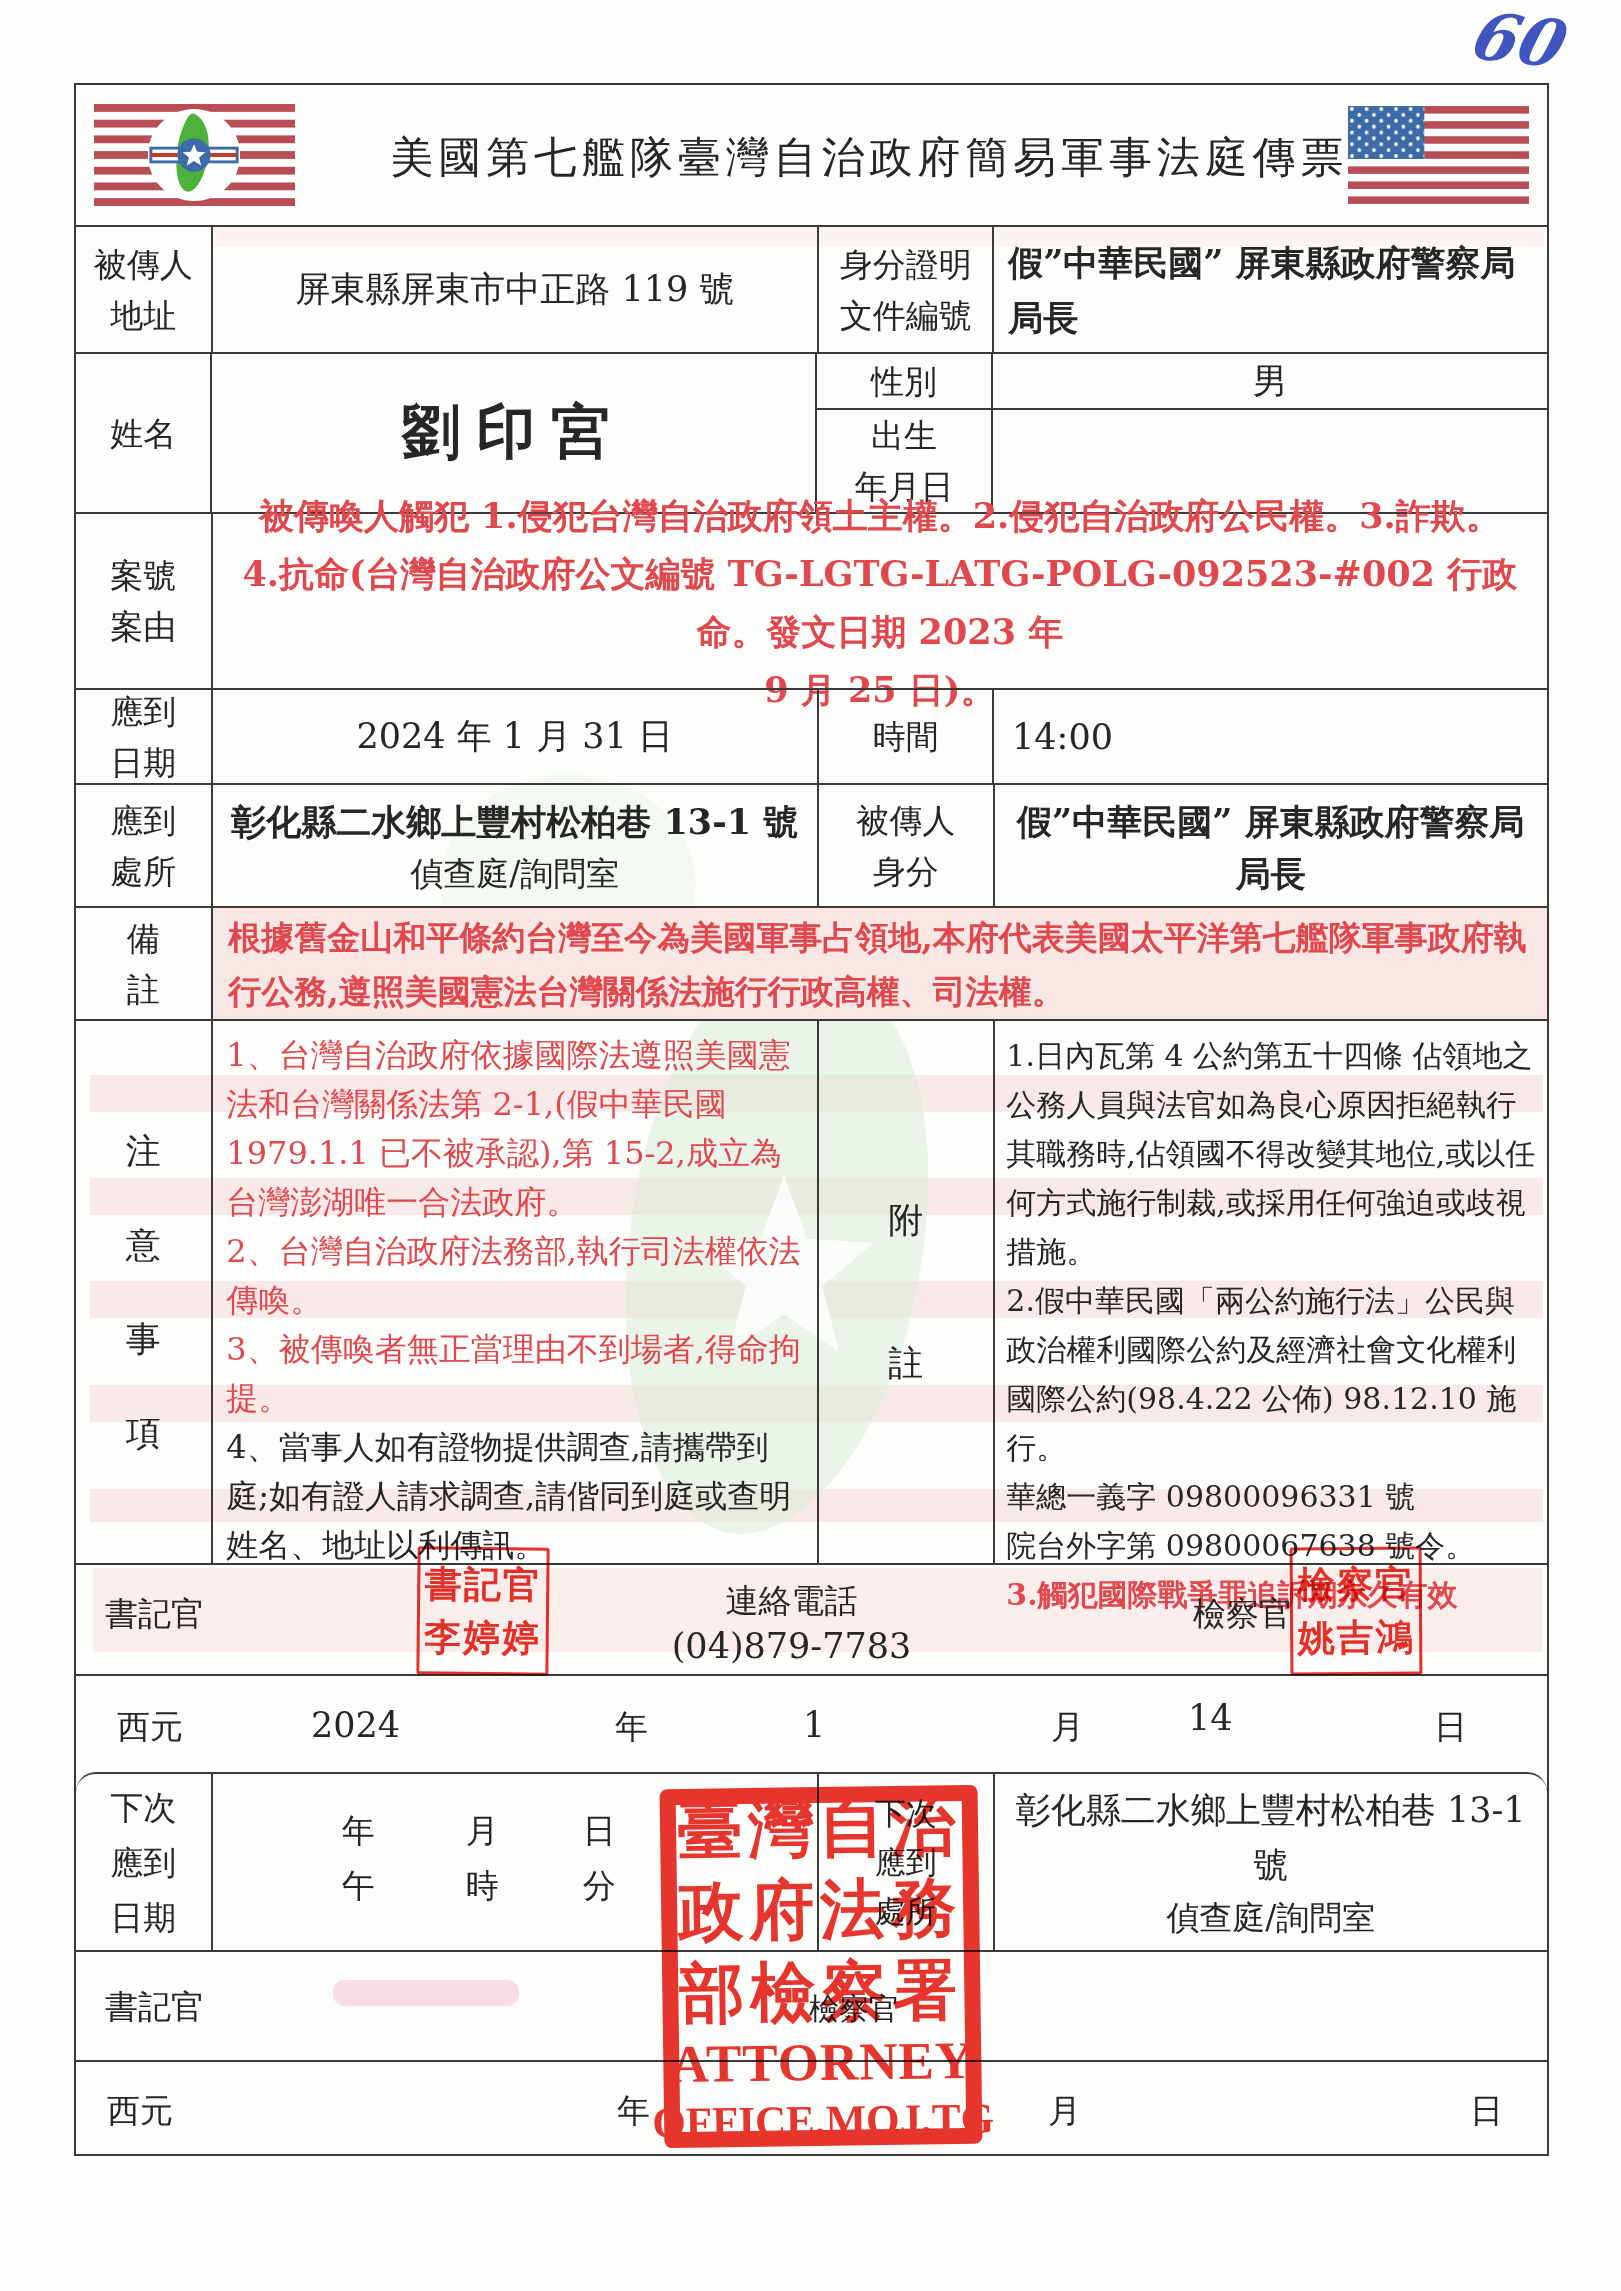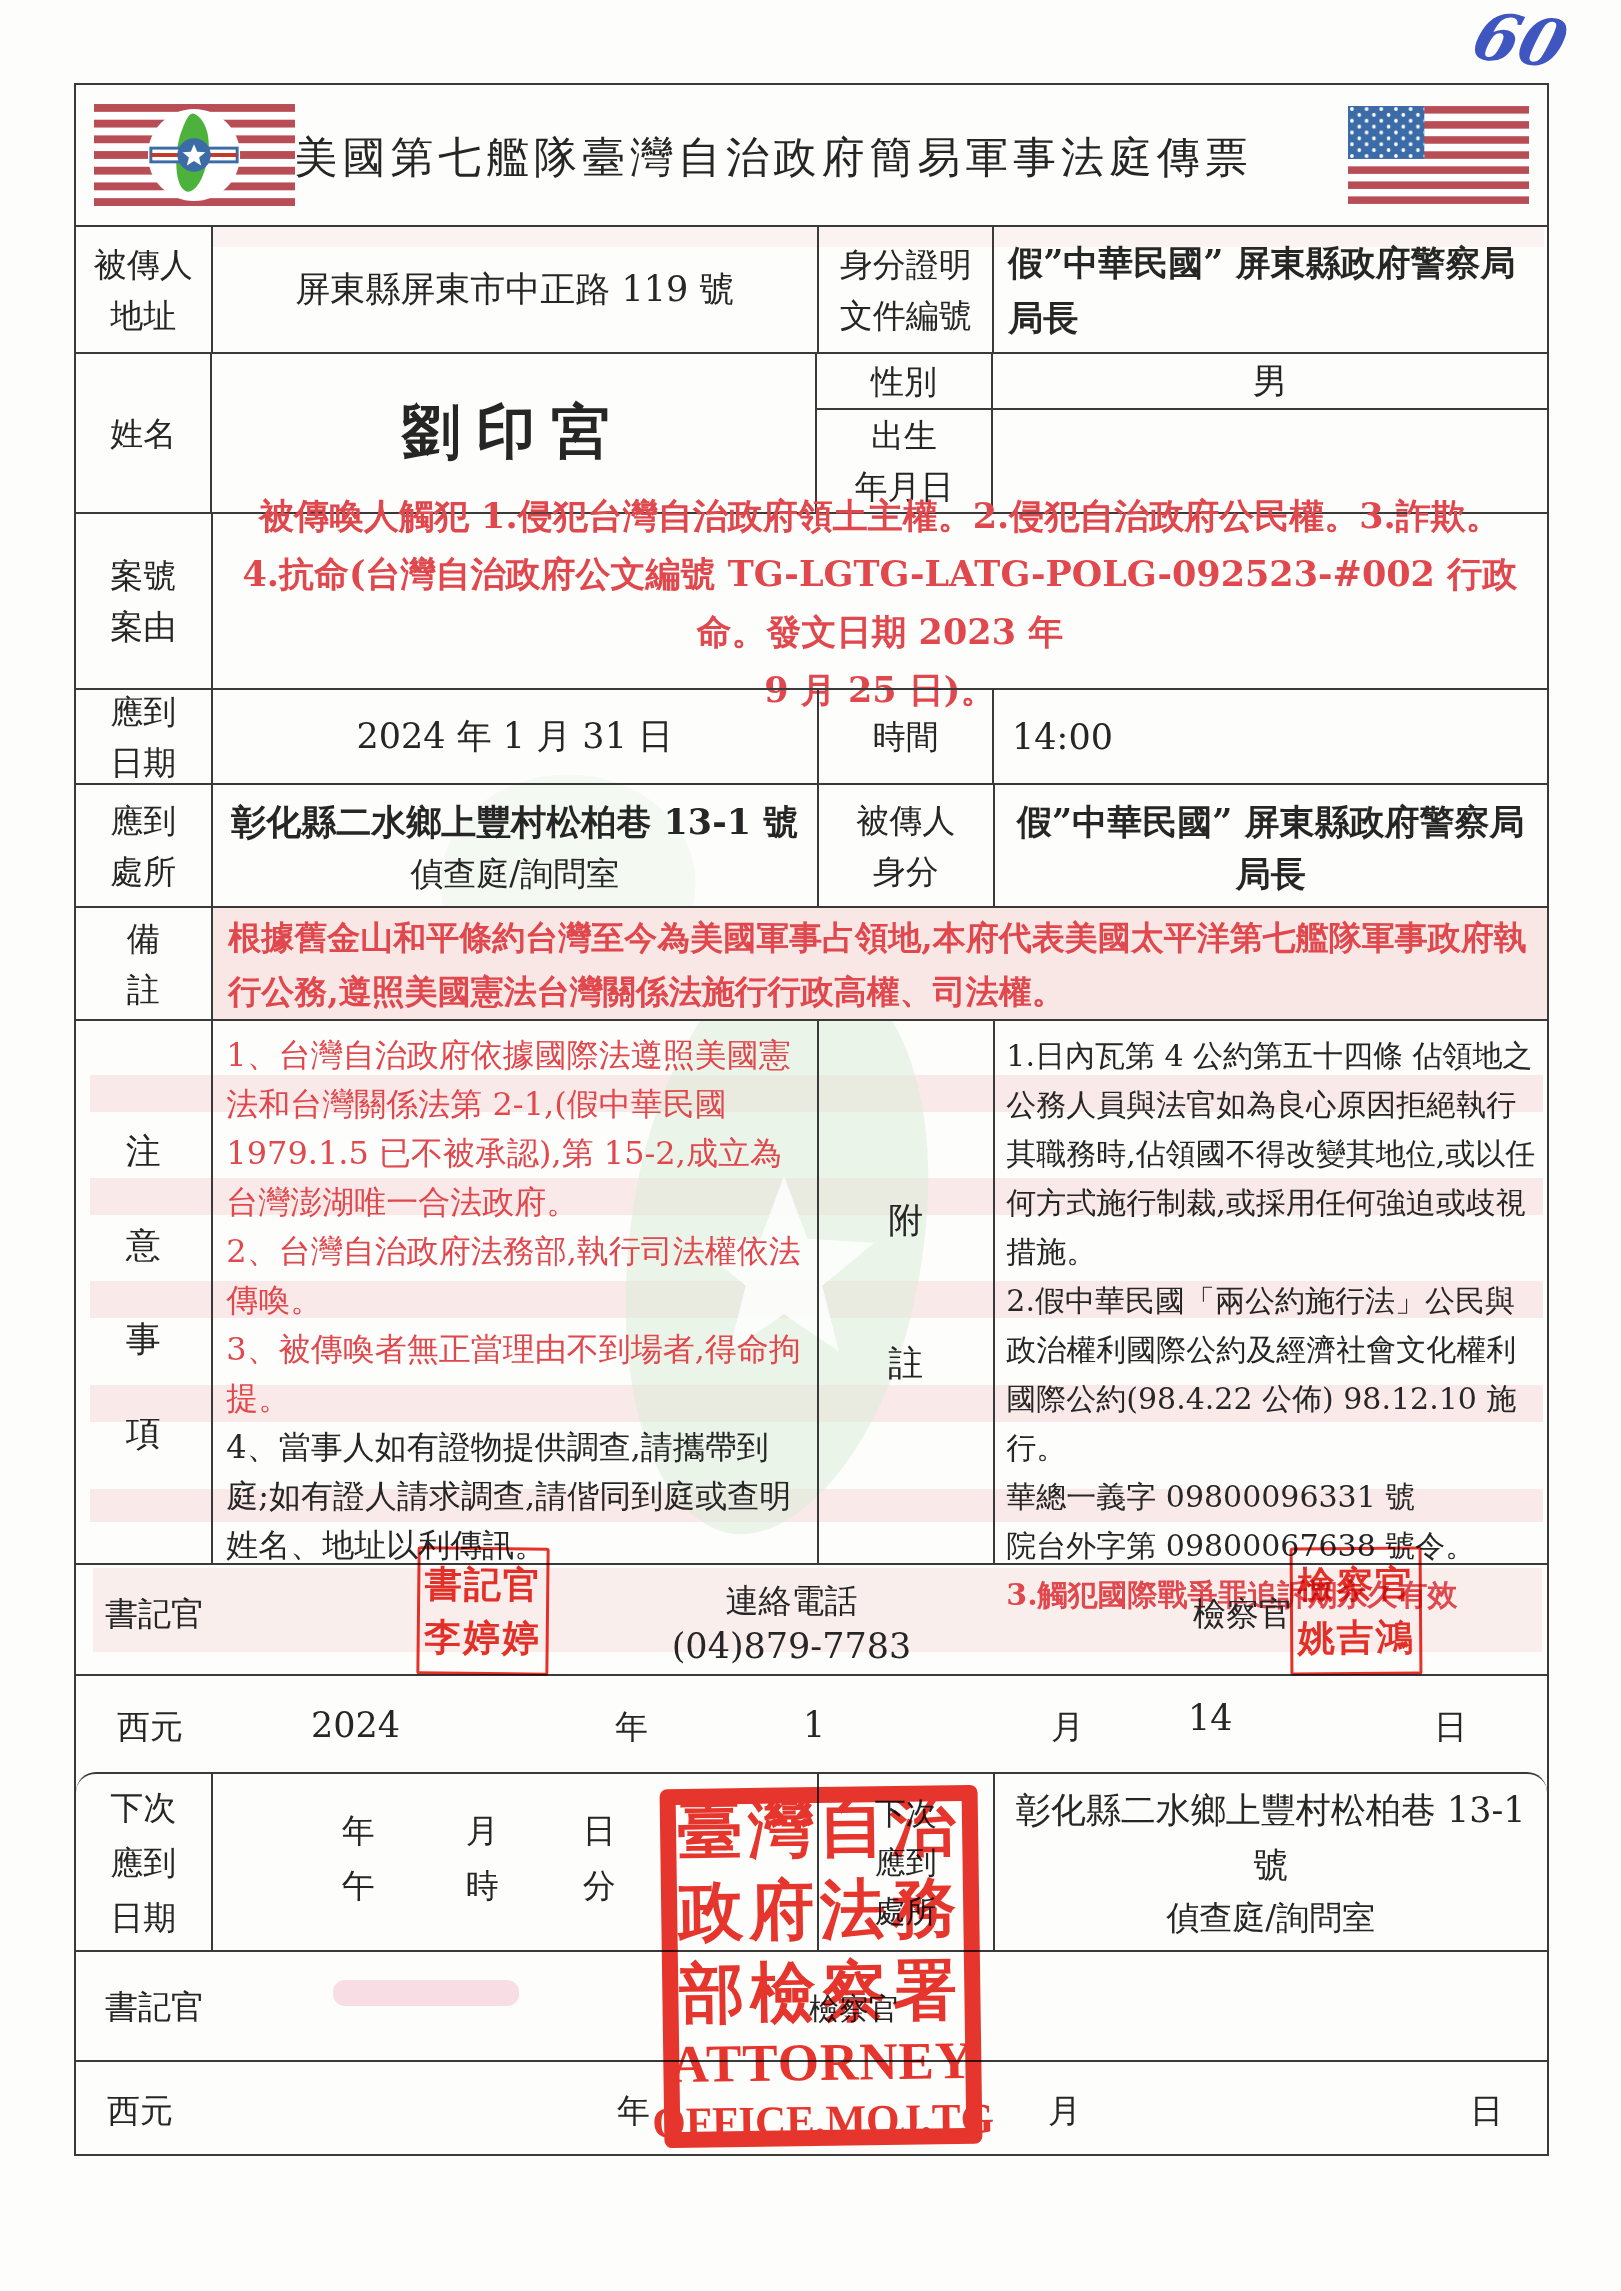--- a/index.html
+++ b/index.html
@@ -28,21 +28,21 @@
   .merged{width:1338px;}
   .lab{
     display:flex; align-items:center; justify-content:center; text-align:center;
     font-size:33px; line-height:51px; white-space:pre-line;
   }
   .center{display:flex; align-items:center; justify-content:center; text-align:center;}
   .preline{white-space:pre-line;}
   .red{color:#e0484d;} .bold{font-weight:700;}
   
   .r-header{height:140px; align-items:center; padding:0 17.6px;}
-  .titles{flex:1; text-align:left;}
+  .titles{flex:1; text-align:right;}
   .title-zh{font-size:43px; letter-spacing:4.9px; margin-top:5.9px;}
   .title-en{font-size:30px; font-family:"Liberation Sans",sans-serif; font-weight:700; margin-top:9.8px;}
   
   .r-address{height:127px;}
   .addr-val{font-size:35px;}
   .idval{font-size:35px; font-weight:700; line-height:55px; padding:7.8px 0 0 13.7px; white-space:pre-line;}
   .r-name{height:160px;}
   .name-val{font-size:59px; font-weight:700; letter-spacing:15.7px;}
   .nright{width:730px; display:flex; flex-direction:column;}
   .nsub{display:flex; box-sizing:border-box;}
@@ -233,21 +233,21 @@
 註</div>
       <div class="c merged remarks-val red">根據舊金山和平條約台灣至今為美國軍事占領地,本府代表美國太平洋第七艦隊軍事政府執行公務,遵照美國憲法台灣關係法施行行政高權、司法權。</div>
     </div>
 
     <div class="row r-attn">
       <div class="c c1 br lab attn-label">注
 意
 事
 項</div>
       <div class="c c2 br attn-body">
-        <div class="red">1、台灣自治政府依據國際法遵照美國憲法和台灣關係法第 2-1,(假中華民國 1979.1.5 已不被承認),第 15-2,成立為台灣澎湖唯一合法政府。</div>
+        <div class="red">1、台灣自治政府依據國際法遵照美國憲法和台灣關係法第 2-1,(假中華民國 1979.1.1 已不被承認),第 15-2,成立為台灣澎湖唯一合法政府。</div>
         <div class="red">2、台灣自治政府法務部,執行司法權依法傳喚。</div>
         <div class="red">3、被傳喚者無正當理由不到場者,得命拘提。</div>
         <div>4、當事人如有證物提供調查,請攜帶到庭;如有證人請求調查,請偕同到庭或查明姓名、地址以利傳訊。</div>
       </div>
       <div class="c c3 br lab appx-label">附
 註</div>
       <div class="c c4 appx-body">
         <div>1.日內瓦第 4 公約第五十四條 佔領地之公務人員與法官如為良心原因拒絕執行其職務時,佔領國不得改變其地位,或以任何方式施行制裁,或採用任何強迫或歧視措施。</div>
         <div>2.假中華民國「兩公約施行法」公民與政治權利國際公約及經濟社會文化權利國際公約(98.4.22 公佈) 98.12.10 施行。</div>
         <div>華總一義字 09800096331 號</div>

